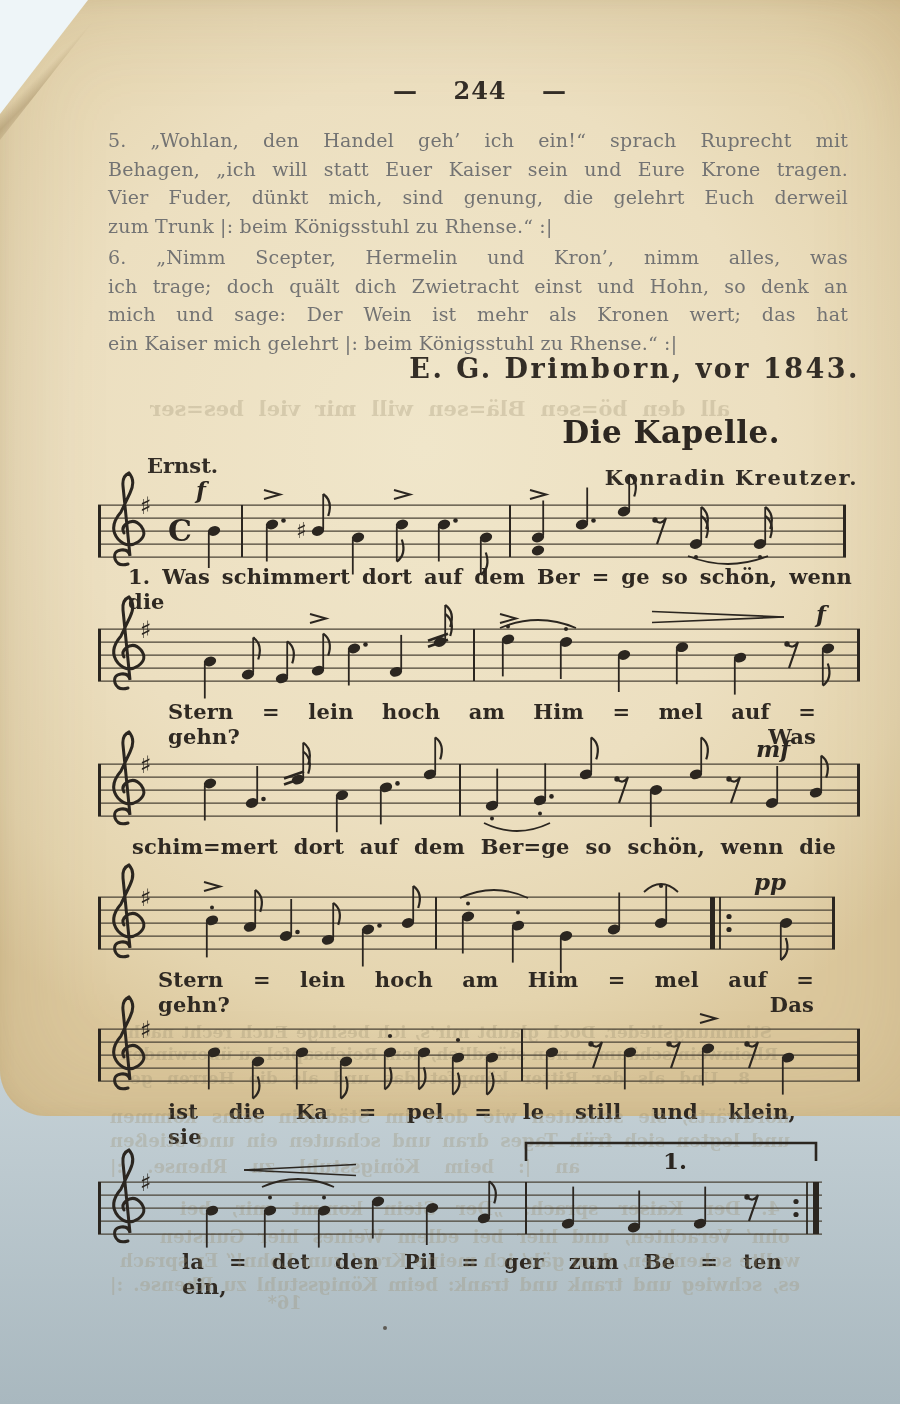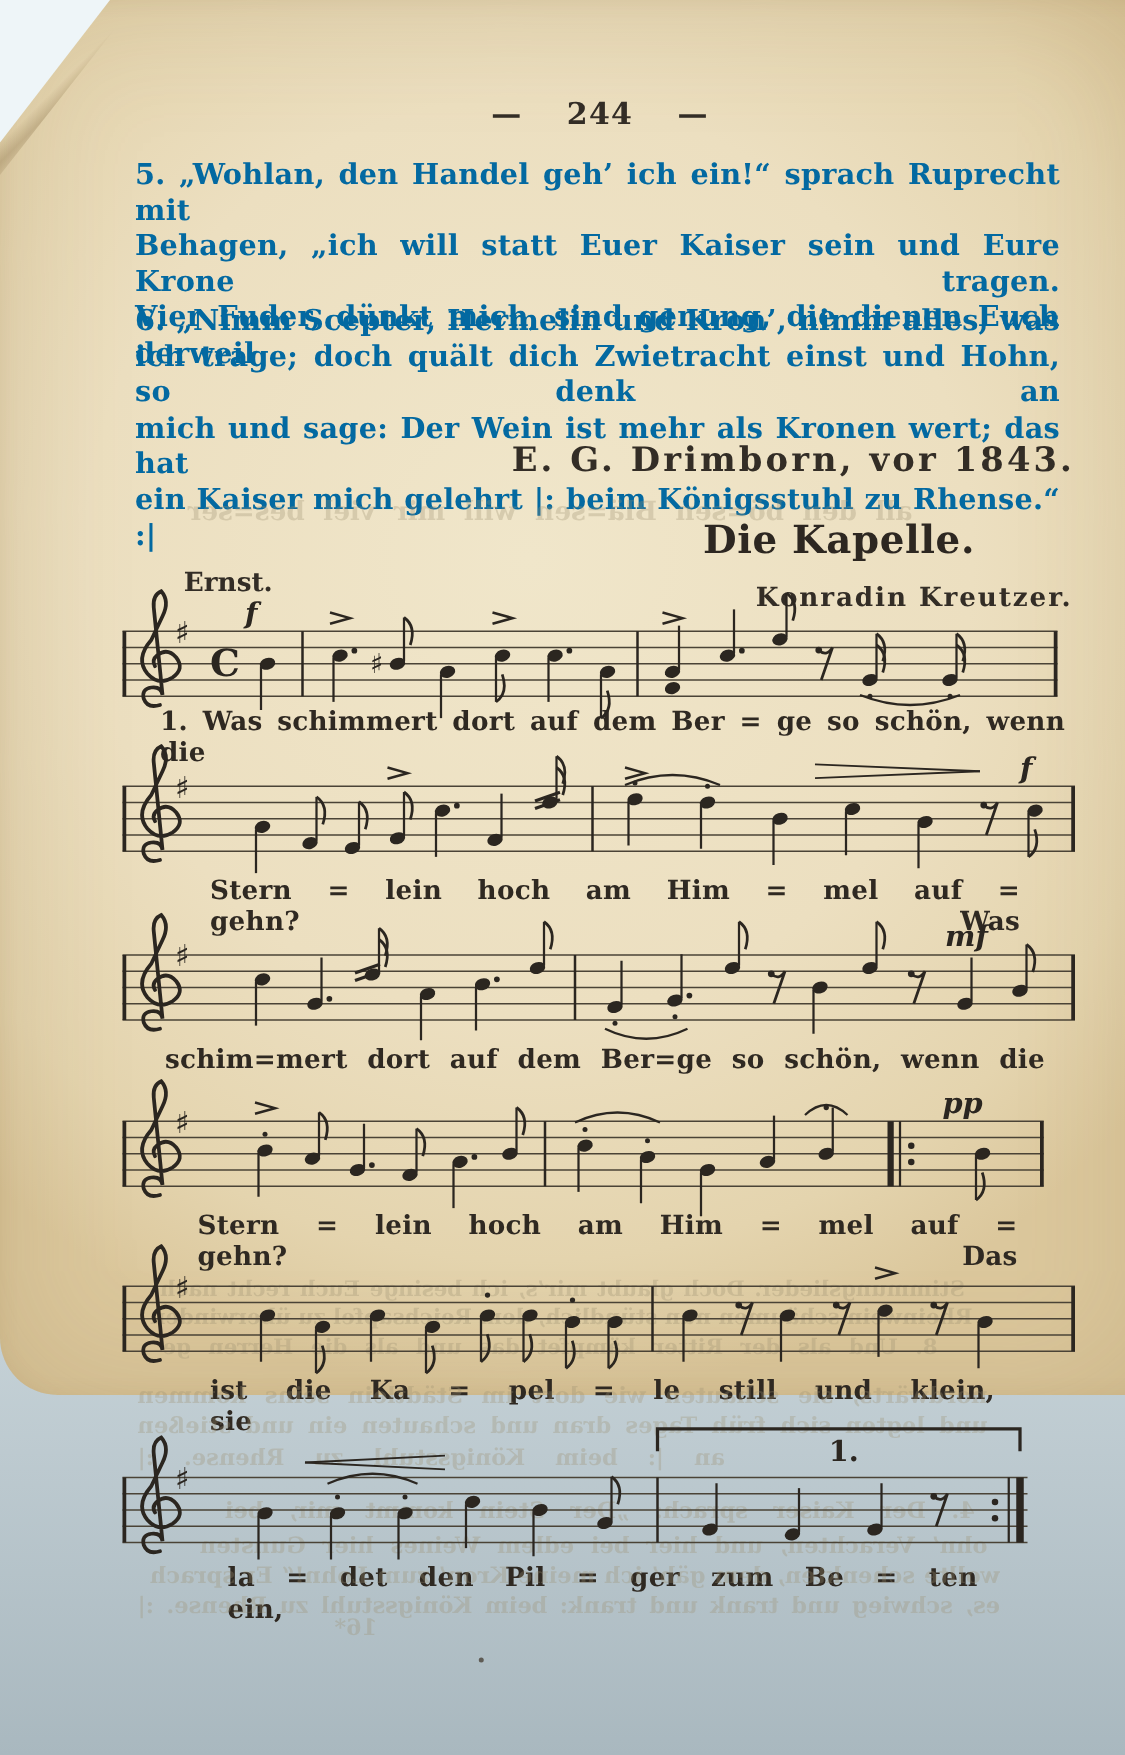--- a/index.html
+++ b/index.html
@@ -10,22 +10,22 @@
     background:radial-gradient(ellipse 70% 60% at 46% 40%,#f0e6ca 0%,#ecdfc0 55%,#e4d4ae 84%,#dbc79c 100%);
     border-radius:2px 0 0 46px;
     box-shadow:inset 0 0 110px rgba(140,108,58,.20), inset 0 0 16px rgba(140,108,58,.10);}
   .dogear{position:absolute;left:0;top:0;width:120px;height:140px;
     background:#eef5f8;clip-path:polygon(0 0,88px 0,0 114px);}
   .crease{position:absolute;left:0;top:0;width:120px;height:140px;
     background:linear-gradient(135deg,rgba(255,255,255,0) 44%,rgba(120,94,52,.28) 50%,rgba(120,94,52,0) 58%);
     clip-path:polygon(0 0,110px 0,0 140px);pointer-events:none;}
   .pageno{position:absolute;top:76px;left:60px;width:840px;text-align:center;
     font-size:24px;font-weight:700;letter-spacing:1px;word-spacing:26px;color:#332d26;}
-  .verse{position:absolute;left:108px;width:740px;font-size:23px;line-height:28.6px;
-    font-weight:700;color:#0369a1;letter-spacing:.2px;}
+  .verse{position:absolute;left:108px;width:740px;font-size:19px;line-height:28.6px;
+    font-weight:400;color:#737373;letter-spacing:.2px;}
   .vline{text-align:justify;text-align-last:justify;white-space:normal;}
   .vline.last{text-align-last:left;}
   .attrib{position:absolute;top:353px;right:60px;font-size:27px;font-weight:700;
     letter-spacing:2.5px;color:#332d26;}
   .title{position:absolute;top:414px;left:80px;width:700px;text-align:right;
     font-size:31px;font-weight:800;color:#2d2721;letter-spacing:.5px;}
   .tempo{position:absolute;top:453px;left:147px;font-size:21px;font-weight:700;color:#332d26;}
   .composer{position:absolute;top:465px;right:62px;font-size:21px;font-weight:700;
     letter-spacing:1.5px;color:#332d26;}
   .lyr{position:absolute;font-size:21px;font-weight:700;color:#2f2922;
@@ -42,21 +42,22 @@
 <div id="stage">
   <div class="page"></div>
   <div class="dogear"></div>
   <div class="crease"></div>
 
   <div class="pageno">—  244  —</div>
 
   <div class="verse" style="top:126px;">
     <div class="vline">5.  „Wohlan, den Handel geh’ ich ein!“ sprach Ruprecht mit</div>
     <div class="vline">Behagen, „ich will statt Euer Kaiser sein und Eure Krone tragen.</div>
-    <div class="vline">Vier Fuder, dünkt mich, sind genung, die dienen Euch derweil</div>
+    <div class="vline">Vier Fuder, dünkt mich, sind genung, die gelehrt Euch derweil</div>
+    <div class="vline last">zum Trunk |: beim Königsstuhl zu Rhense.“ :|</div>
   </div>
 
   <div class="verse" style="top:243px;">
     <div class="vline">6.  „Nimm Scepter, Hermelin und Kron’, nimm alles, was</div>
     <div class="vline">ich trage; doch quält dich Zwietracht einst und Hohn, so denk an</div>
     <div class="vline">mich und sage:  Der Wein ist mehr als Kronen wert; das hat</div>
     <div class="vline last">ein Kaiser mich gelehrt |: beim Königsstuhl zu Rhense.“ :|</div>
   </div>
 
   <div class="attrib">E. G. Drimborn, vor 1843.</div>

